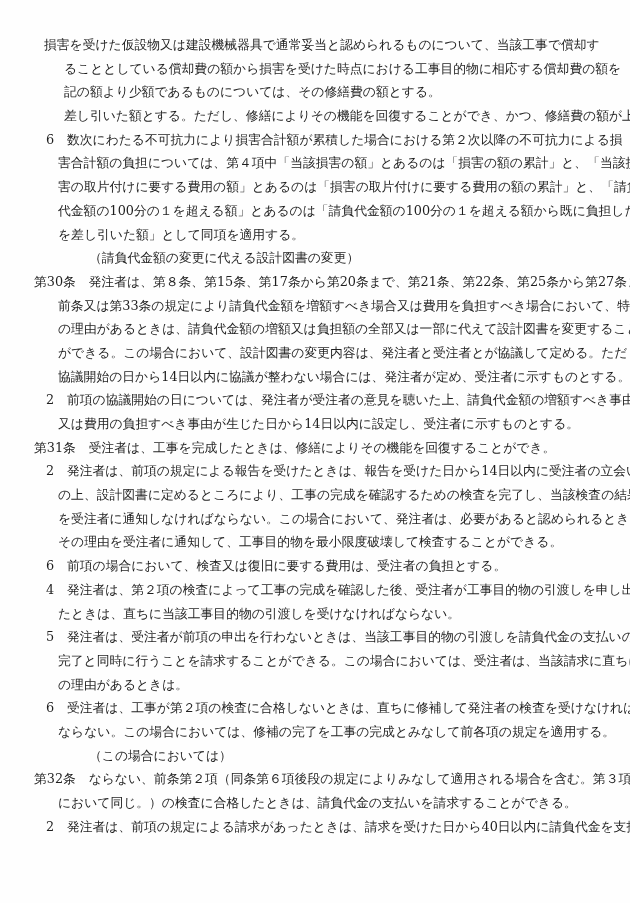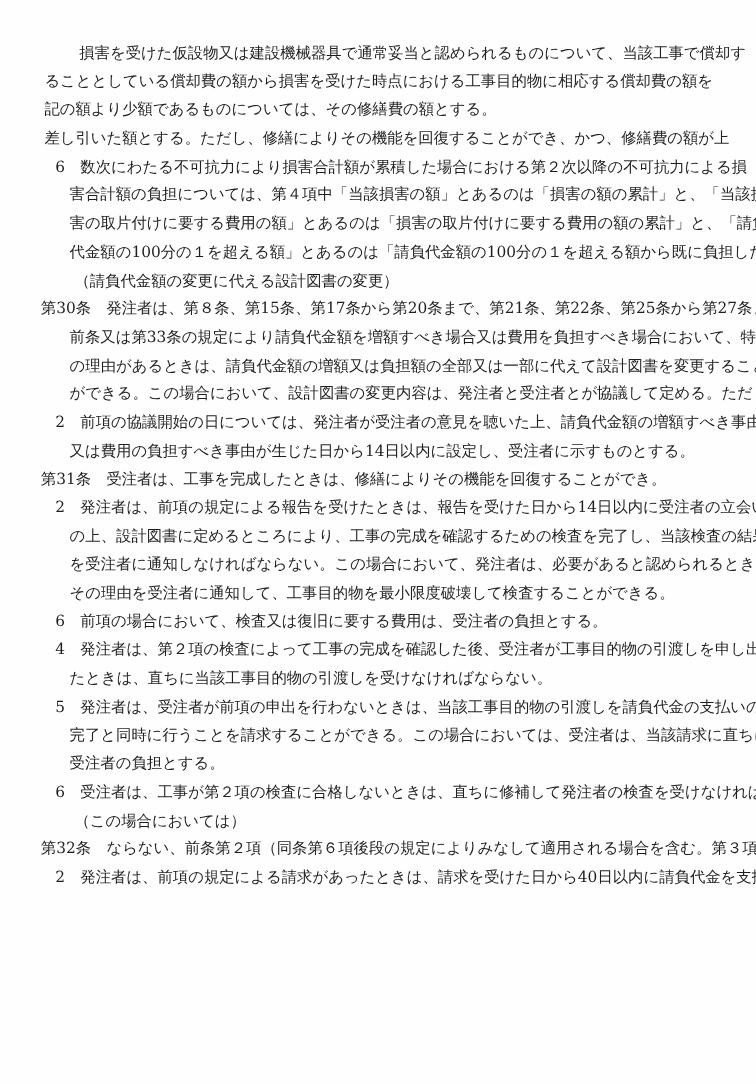--- a/index.html
+++ b/index.html
@@ -29,49 +29,51 @@
     font-size: 12.8px;
     line-height: 23.7px;
     height: 23.7px;
     white-space: nowrap;
     letter-spacing: 0;
   }
   
   .ind-a  { padding-left: 34px; }  
   .ind-n  { padding-left: 46px; }  
   .ind-c  { padding-left: 58px; }  
-  .ind-h  { padding-left: 62px; }  
-  .ind-f  { padding-left: 66px; }  
-  .ind-c2 { padding-left: 37px; }  
+  .ind-h  { padding-left: 89px; }  
+  .ind-f  { padding-left: 44px; }  
+  .ind-c2 { padding-left: 64px; }  
 </style>
 </head>
 <body>
 
 <div class="page">
   <div id="doc">
       <div class="para">
         <div class="line ind-f">損害を受けた仮設物又は建設機械器具で通常妥当と認められるものについて、当該工事で償却す</div>
         <div class="line ind-c2">ることとしている償却費の額から損害を受けた時点における工事目的物に相応する償却費の額を</div>
         <div class="line ind-c2">記の額より少額であるものについては、その修繕費の額とする。</div>
         <div class="line ind-c2">差し引いた額とする。ただし、修繕によりその機能を回復することができ、かつ、修繕費の額が上</div>
       </div>
       <div class="para">
         <div class="line ind-n">6　数次にわたる不可抗力により損害合計額が累積した場合における第２次以降の不可抗力による損</div>
         <div class="line ind-c">害合計額の負担については、第４項中「当該損害の額」とあるのは「損害の額の累計」と、「当該損</div>
         <div class="line ind-c">害の取片付けに要する費用の額」とあるのは「損害の取片付けに要する費用の額の累計」と、「請負</div>
         <div class="line ind-c">代金額の100分の１を超える額」とあるのは「請負代金額の100分の１を超える額から既に負担した額</div>
+        <div class="line ind-c">を差し引いた額」として同項を適用する。</div>
       </div>
       <div class="para">
         <div class="line ind-h">（請負代金額の変更に代える設計図書の変更）</div>
       </div>
       <div class="para">
         <div class="line ind-a">第30条　発注者は、第８条、第15条、第17条から第20条まで、第21条、第22条、第25条から第27条まで、</div>
         <div class="line ind-c">前条又は第33条の規定により請負代金額を増額すべき場合又は費用を負担すべき場合において、特別</div>
         <div class="line ind-c">の理由があるときは、請負代金額の増額又は負担額の全部又は一部に代えて設計図書を変更すること</div>
         <div class="line ind-c">ができる。この場合において、設計図書の変更内容は、発注者と受注者とが協議して定める。ただし、</div>
+        <div class="line ind-c">協議開始の日から14日以内に協議が整わない場合には、発注者が定め、受注者に示すものとする。</div>
       </div>
       <div class="para">
         <div class="line ind-n">2　前項の協議開始の日については、発注者が受注者の意見を聴いた上、請負代金額の増額すべき事由</div>
         <div class="line ind-c">又は費用の負担すべき事由が生じた日から14日以内に設定し、受注者に示すものとする。</div>
       </div>
       <div class="para">
         <div class="line ind-a">第31条　受注者は、工事を完成したときは、修繕によりその機能を回復することができ。</div>
       </div>
       <div class="para">
         <div class="line ind-n">2　発注者は、前項の規定による報告を受けたときは、報告を受けた日から14日以内に受注者の立会い</div>
@@ -82,28 +84,30 @@
       <div class="para">
         <div class="line ind-n">6　前項の場合において、検査又は復旧に要する費用は、受注者の負担とする。</div>
       </div>
       <div class="para">
         <div class="line ind-n">4　発注者は、第２項の検査によって工事の完成を確認した後、受注者が工事目的物の引渡しを申し出</div>
         <div class="line ind-c">たときは、直ちに当該工事目的物の引渡しを受けなければならない。</div>
       </div>
       <div class="para">
         <div class="line ind-n">5　発注者は、受注者が前項の申出を行わないときは、当該工事目的物の引渡しを請負代金の支払いの</div>
         <div class="line ind-c">完了と同時に行うことを請求することができる。この場合においては、受注者は、当該請求に直ちに</div>
-        <div class="line ind-c">受注者の負担とする。</div>
+        <div class="line ind-c">の理由があるときは。</div>
       </div>
       <div class="para">
         <div class="line ind-n">6　受注者は、工事が第２項の検査に合格しないときは、直ちに修補して発注者の検査を受けなければ</div>
+        <div class="line ind-c">ならない。この場合においては、修補の完了を工事の完成とみなして前各項の規定を適用する。</div>
       </div>
       <div class="para">
         <div class="line ind-h">（この場合においては）</div>
       </div>
       <div class="para">
         <div class="line ind-a">第32条　ならない、前条第２項（同条第６項後段の規定によりみなして適用される場合を含む。第３項</div>
+        <div class="line ind-c">において同じ。）の検査に合格したときは、請負代金の支払いを請求することができる。</div>
       </div>
       <div class="para">
         <div class="line ind-n">2　発注者は、前項の規定による請求があったときは、請求を受けた日から40日以内に請負代金を支払</div>
       </div>
     </div>
 </div>
 
 </body></html>

